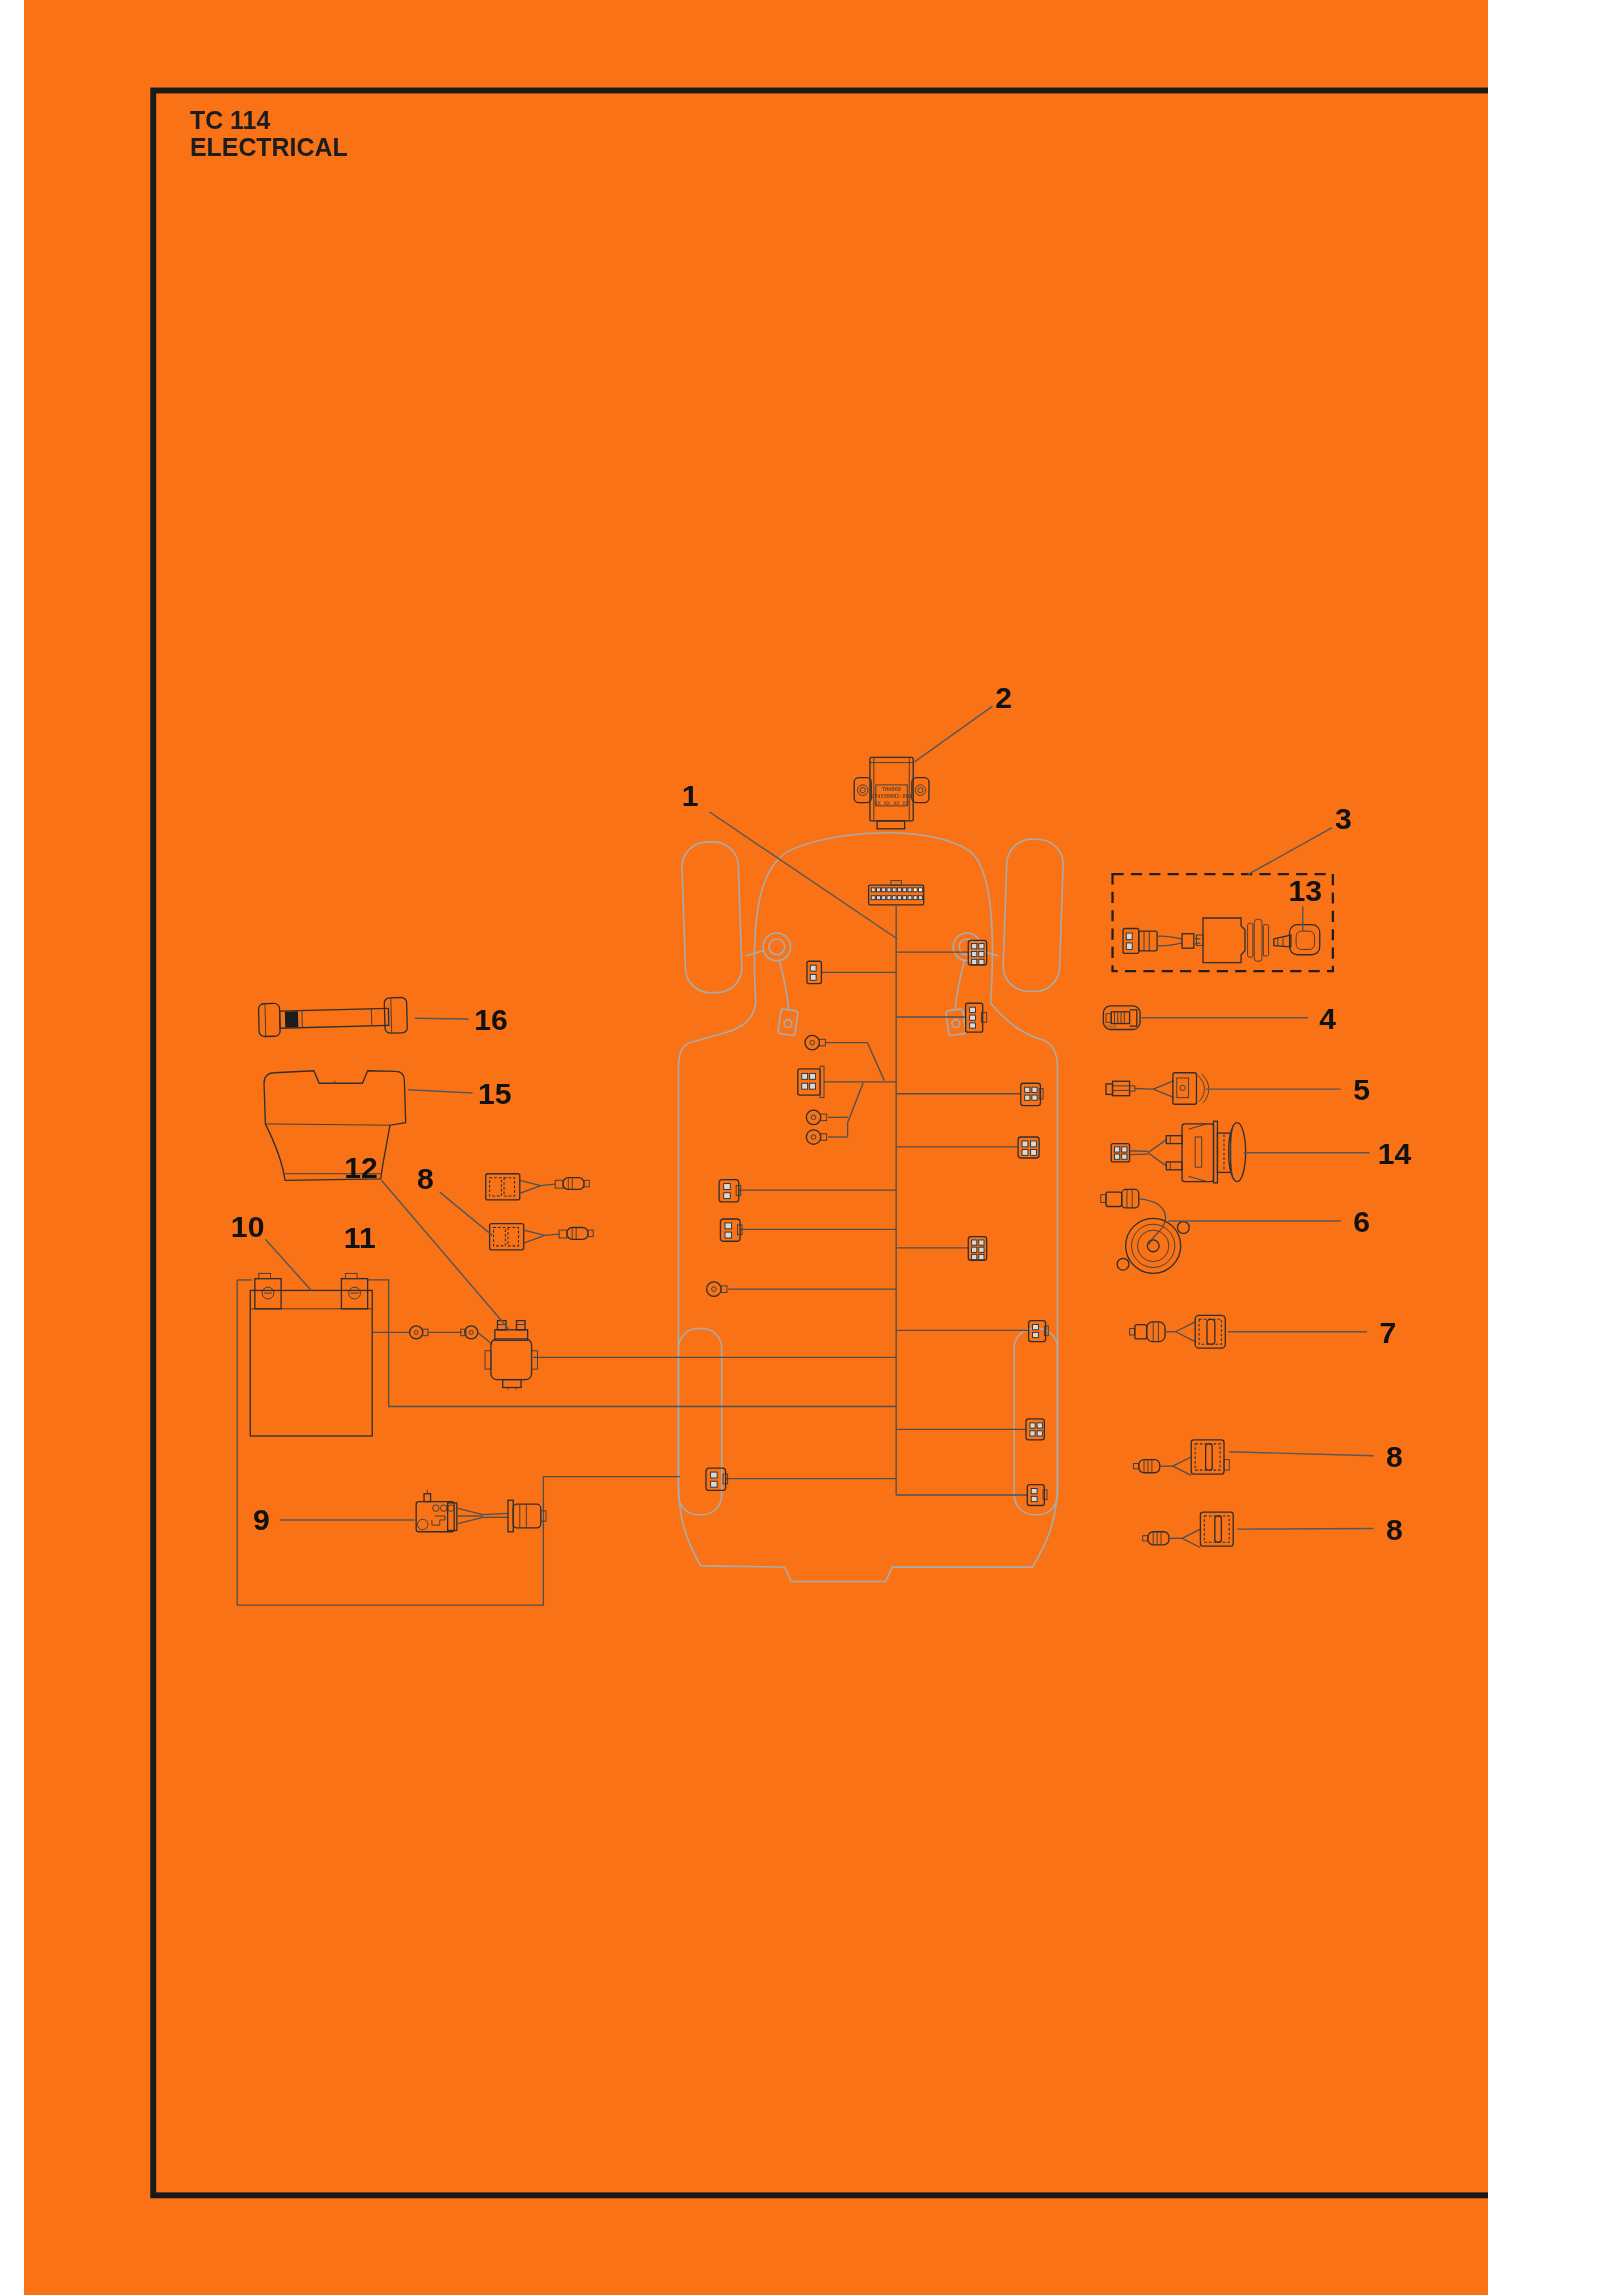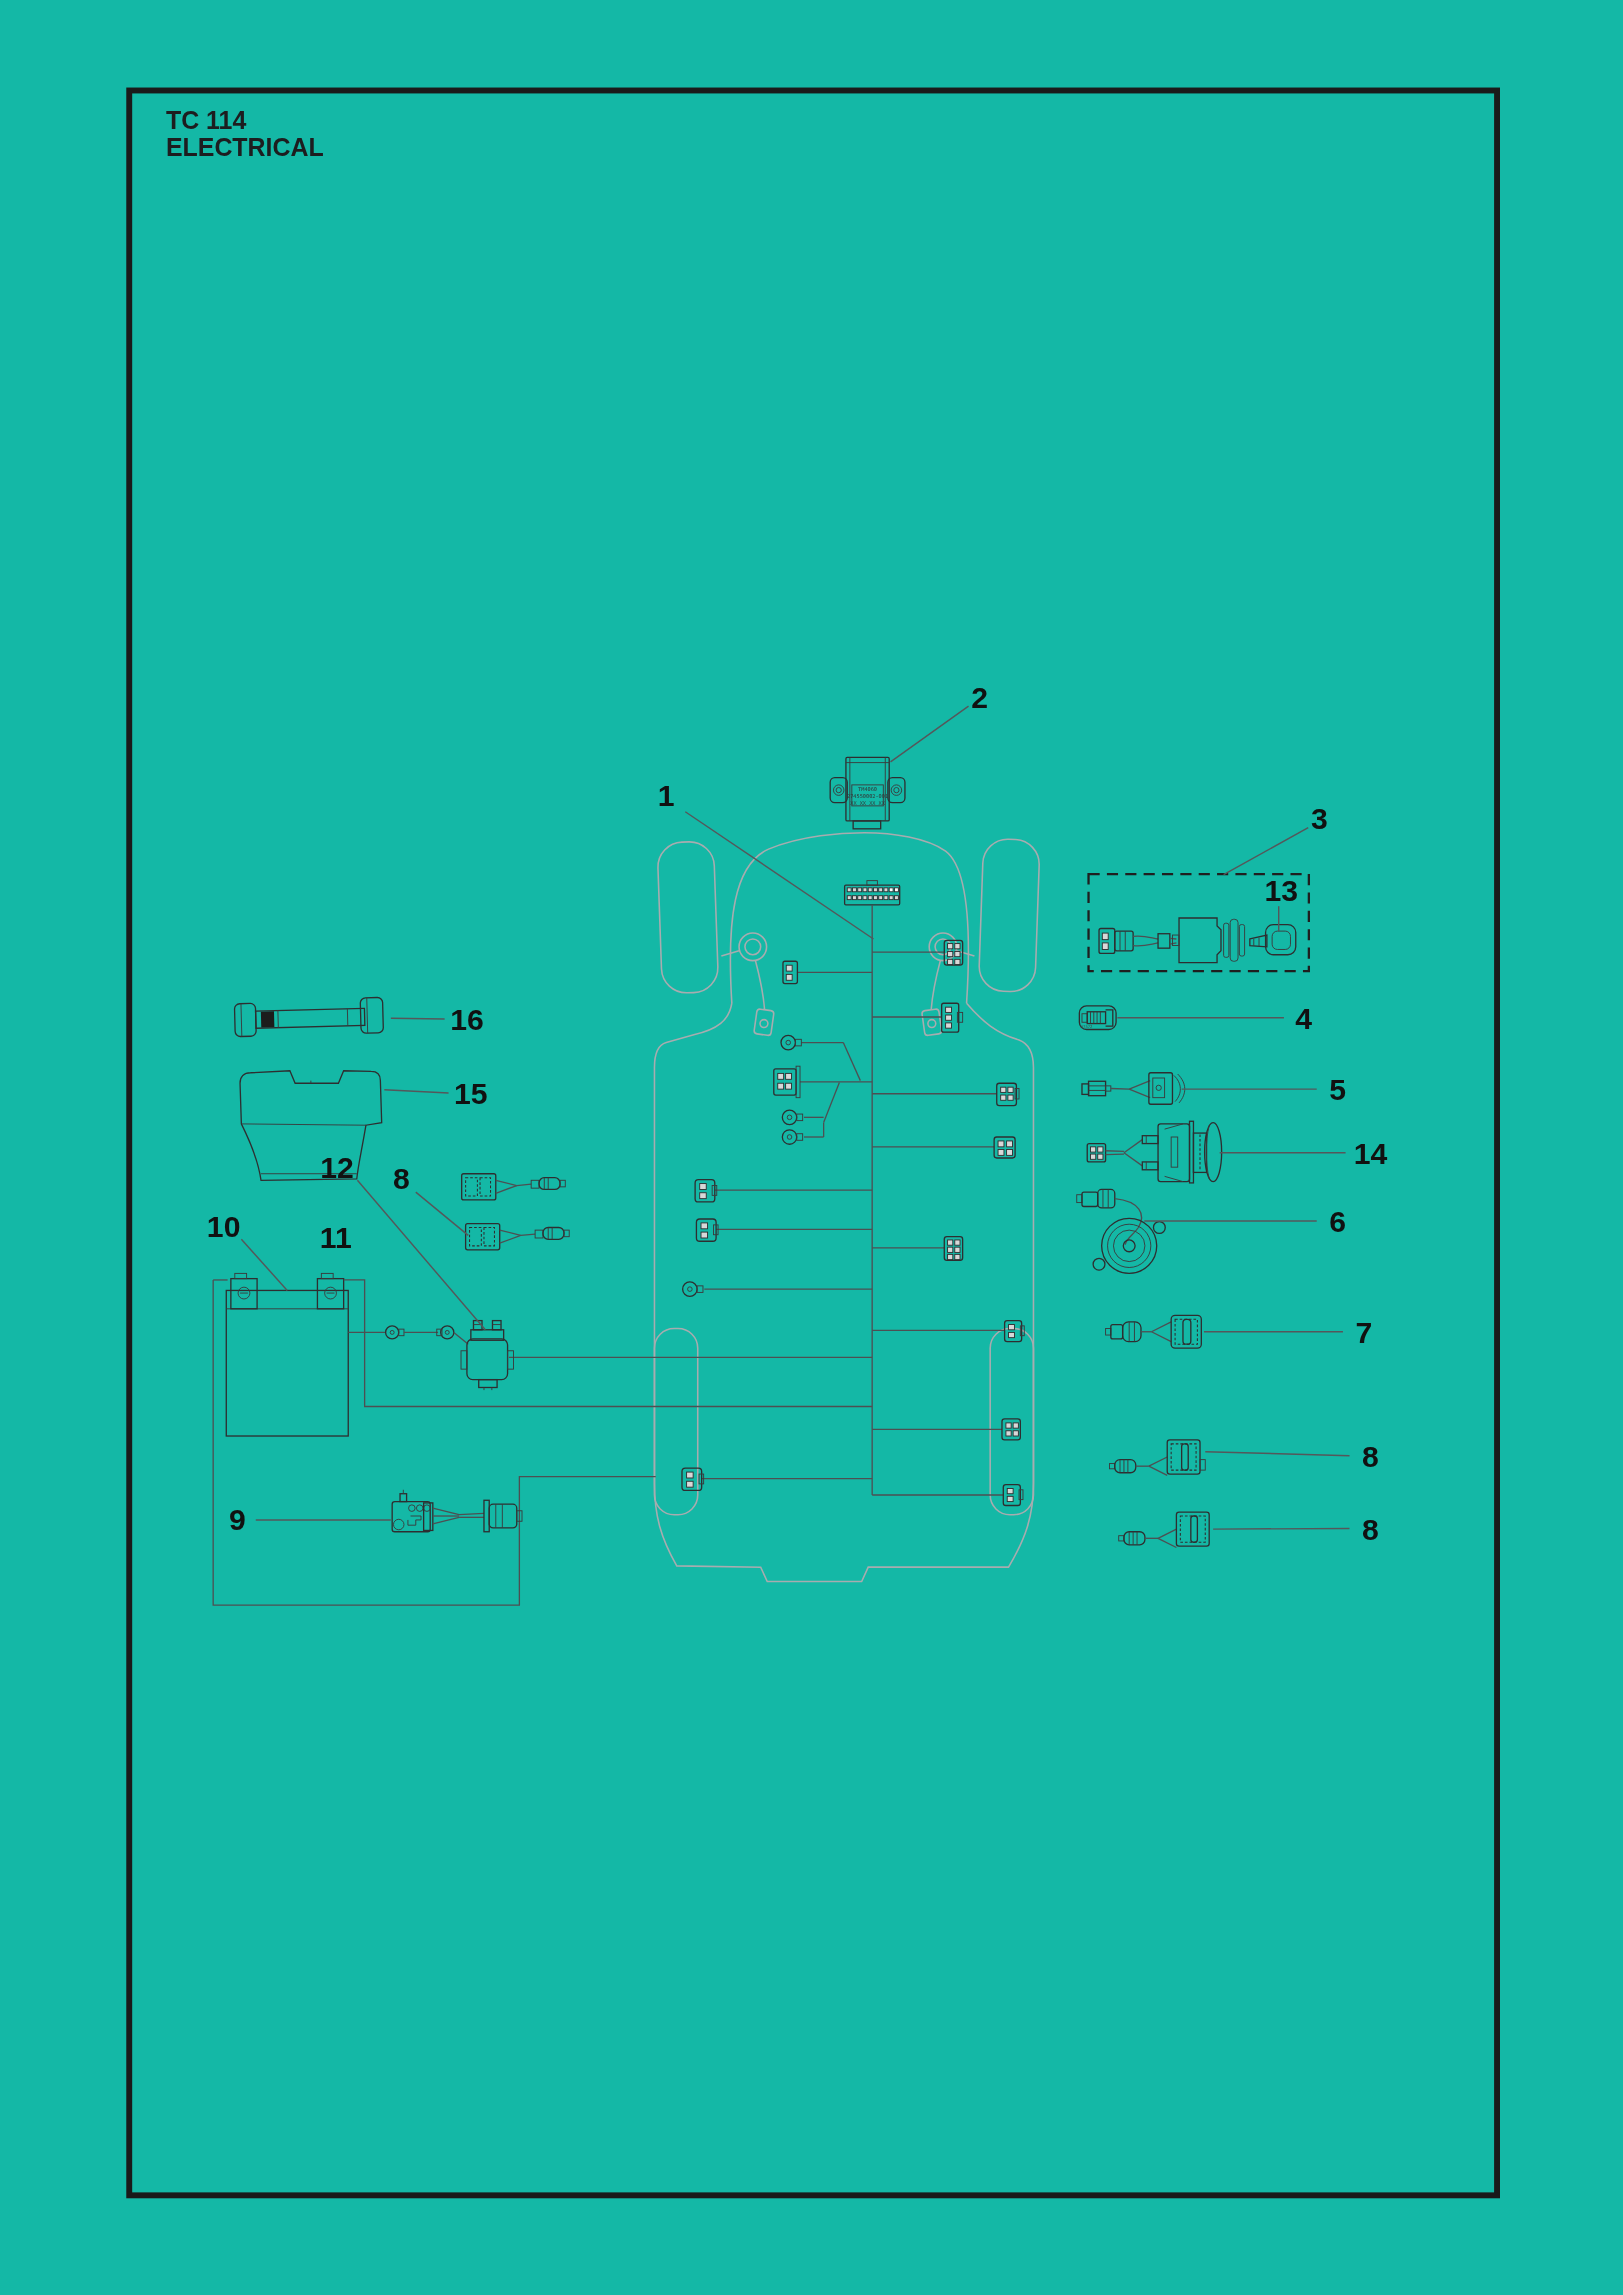--- a/index.html
+++ b/index.html
@@ -1,16 +1,16 @@
 <!DOCTYPE html>
 <html style="font-size:10.5px"><head>
 <meta charset="utf-8">
 <style>
   html,body{margin:0;padding:0;background:#ffffff;}
-  .page{position:relative;width:1623px;height:2295px;background:#14b8a6;overflow:hidden;}
+  .page{position:relative;width:1464px;height:2295px;background:#f97316;overflow:hidden;margin-left:24px;}
   svg{display:block;}
   .callout{font:700 46px "Liberation Sans",sans-serif;fill:#111;text-anchor:middle;}
   .leader{stroke:#55575a;stroke-width:2.2;fill:none;}
   .title{font:700 38px "Liberation Sans",sans-serif;fill:#1d1d1f;}
   .tiny{font:400 8px "DejaVu Sans Mono",monospace;fill:#333;text-anchor:middle;}
   .micro{font:400 6px "DejaVu Sans Mono",monospace;fill:#444;}
   .body-outline{stroke:#a8acaf;stroke-width:2.4;fill:none;}
   .part{stroke:#2e2e30;stroke-width:2;fill:none;}
   .part-thin{stroke:#3a3a3c;stroke-width:1.4;fill:none;}
   .wire{stroke:#4d4f52;stroke-width:2;fill:none;}

